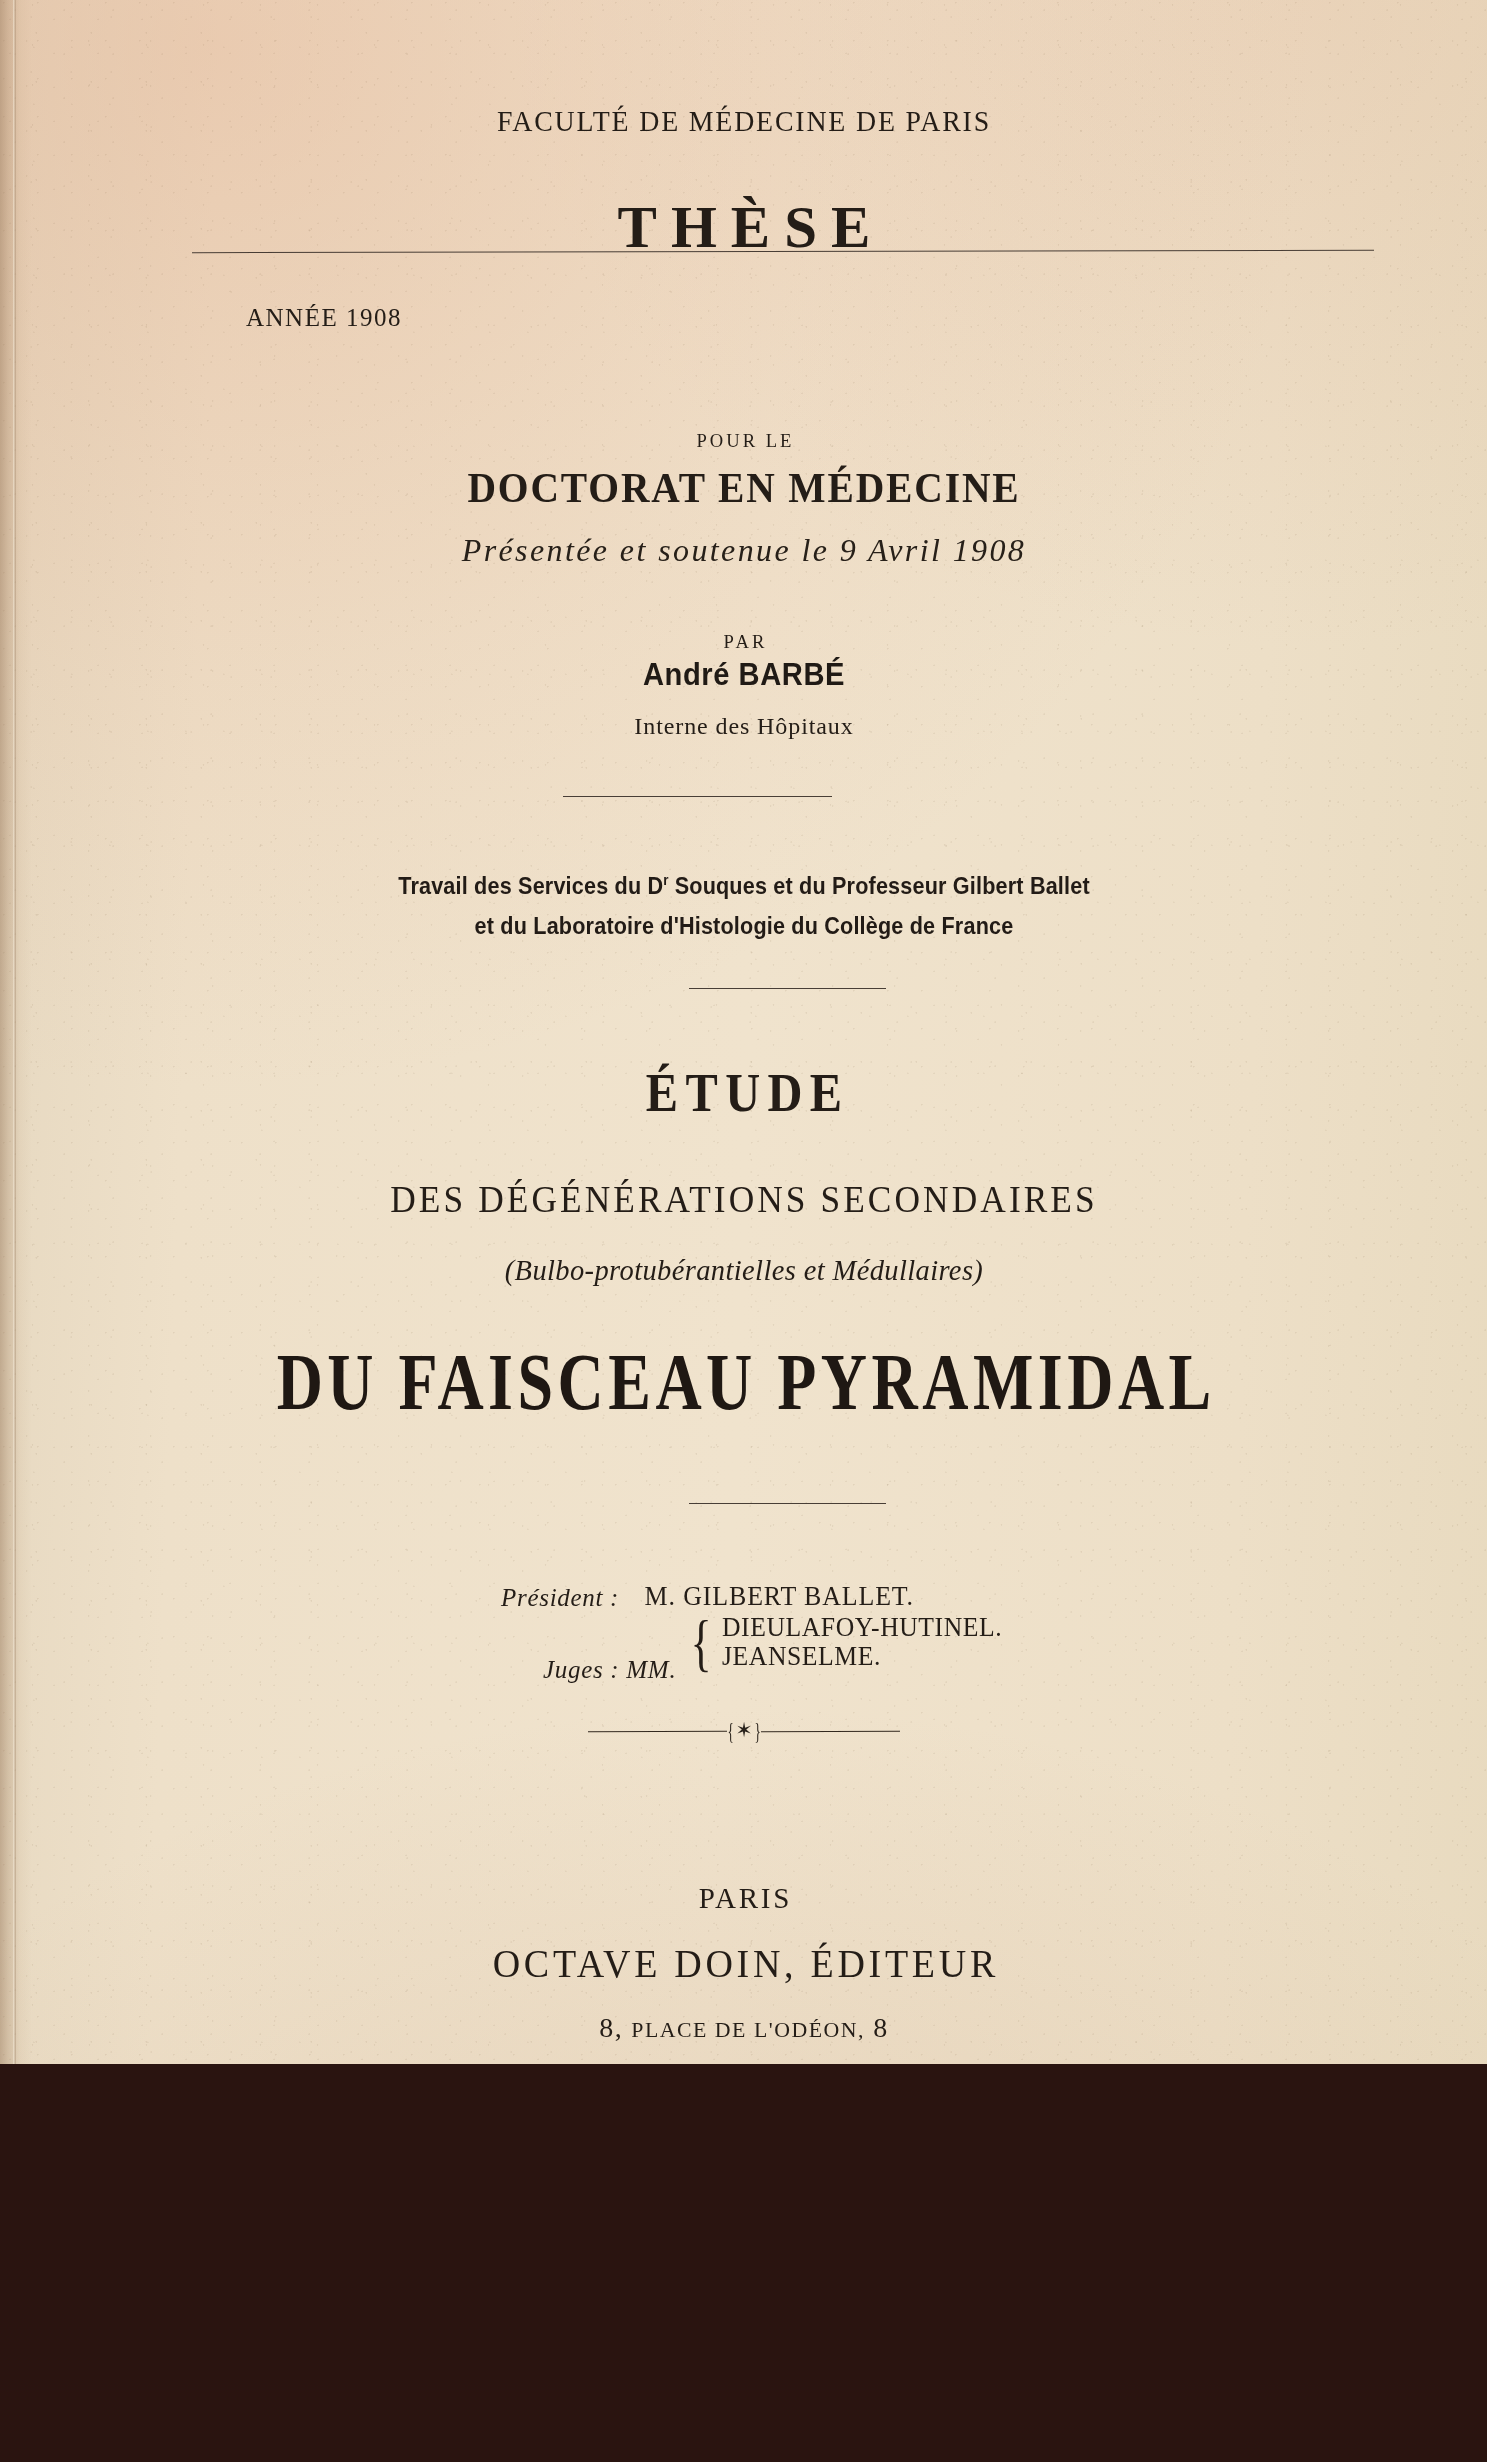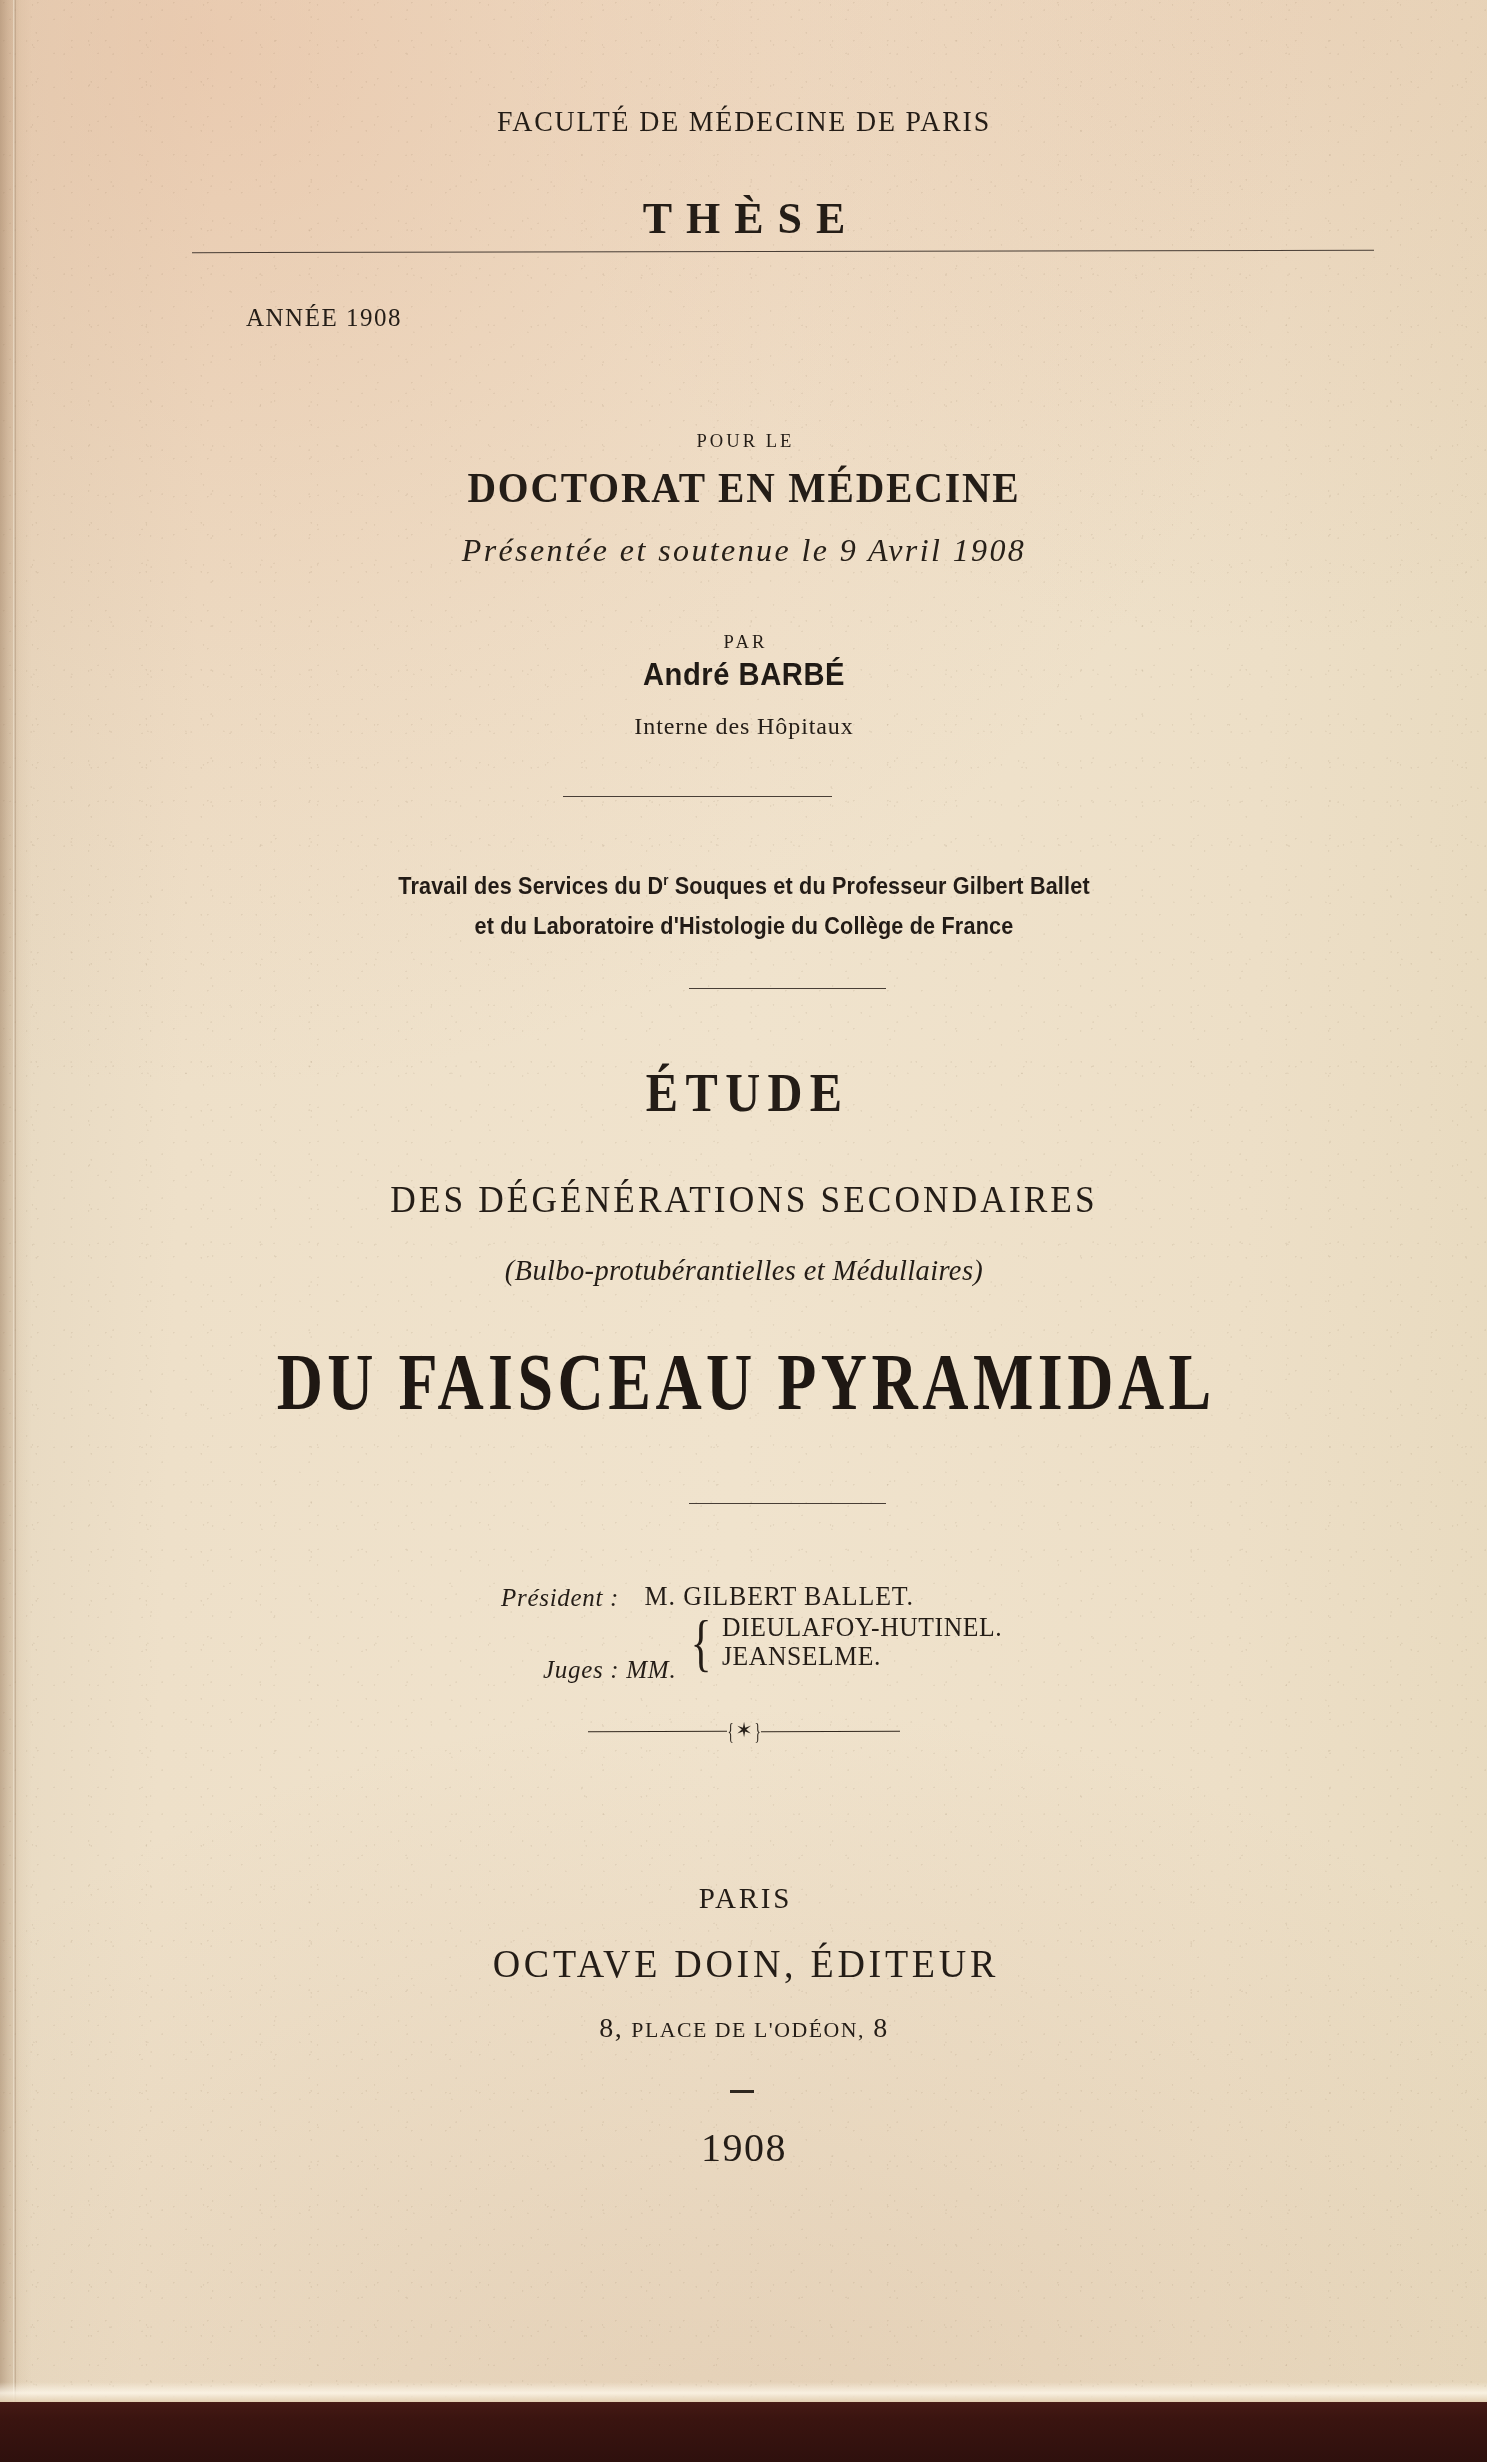--- a/index.html
+++ b/index.html
@@ -9,21 +9,21 @@
     background: #2a1410;
   }
   body {
     font-family: "Liberation Serif", serif;
   }
 
   
   .screen {
     position: relative;
     width: 1488px;
-    height: 2462px;
+    height: 2064px;
     overflow: hidden;
     background: #a16207;
   }
 
   
   .desk-surface {
     position: absolute;
     left: 0;
     top: 2395px;
     width: 1488px;
@@ -118,21 +118,21 @@
     position: absolute;
     font-family: "Liberation Serif", serif;
     font-size: 25px;
     letter-spacing: 1.5px;
     color: #241d17;
     white-space: nowrap;
   }
 
   .these {
     font-family: "Liberation Serif", serif;
-    font-size: 44px;
+    font-size: 59px;
     font-weight: 700;
     letter-spacing: 14px;
     text-indent: 14px;
   }
 
   .pour-le {
     font-family: "Liberation Serif", serif;
     font-size: 18.6px;
     letter-spacing: 3px;
     text-indent: 3px;

